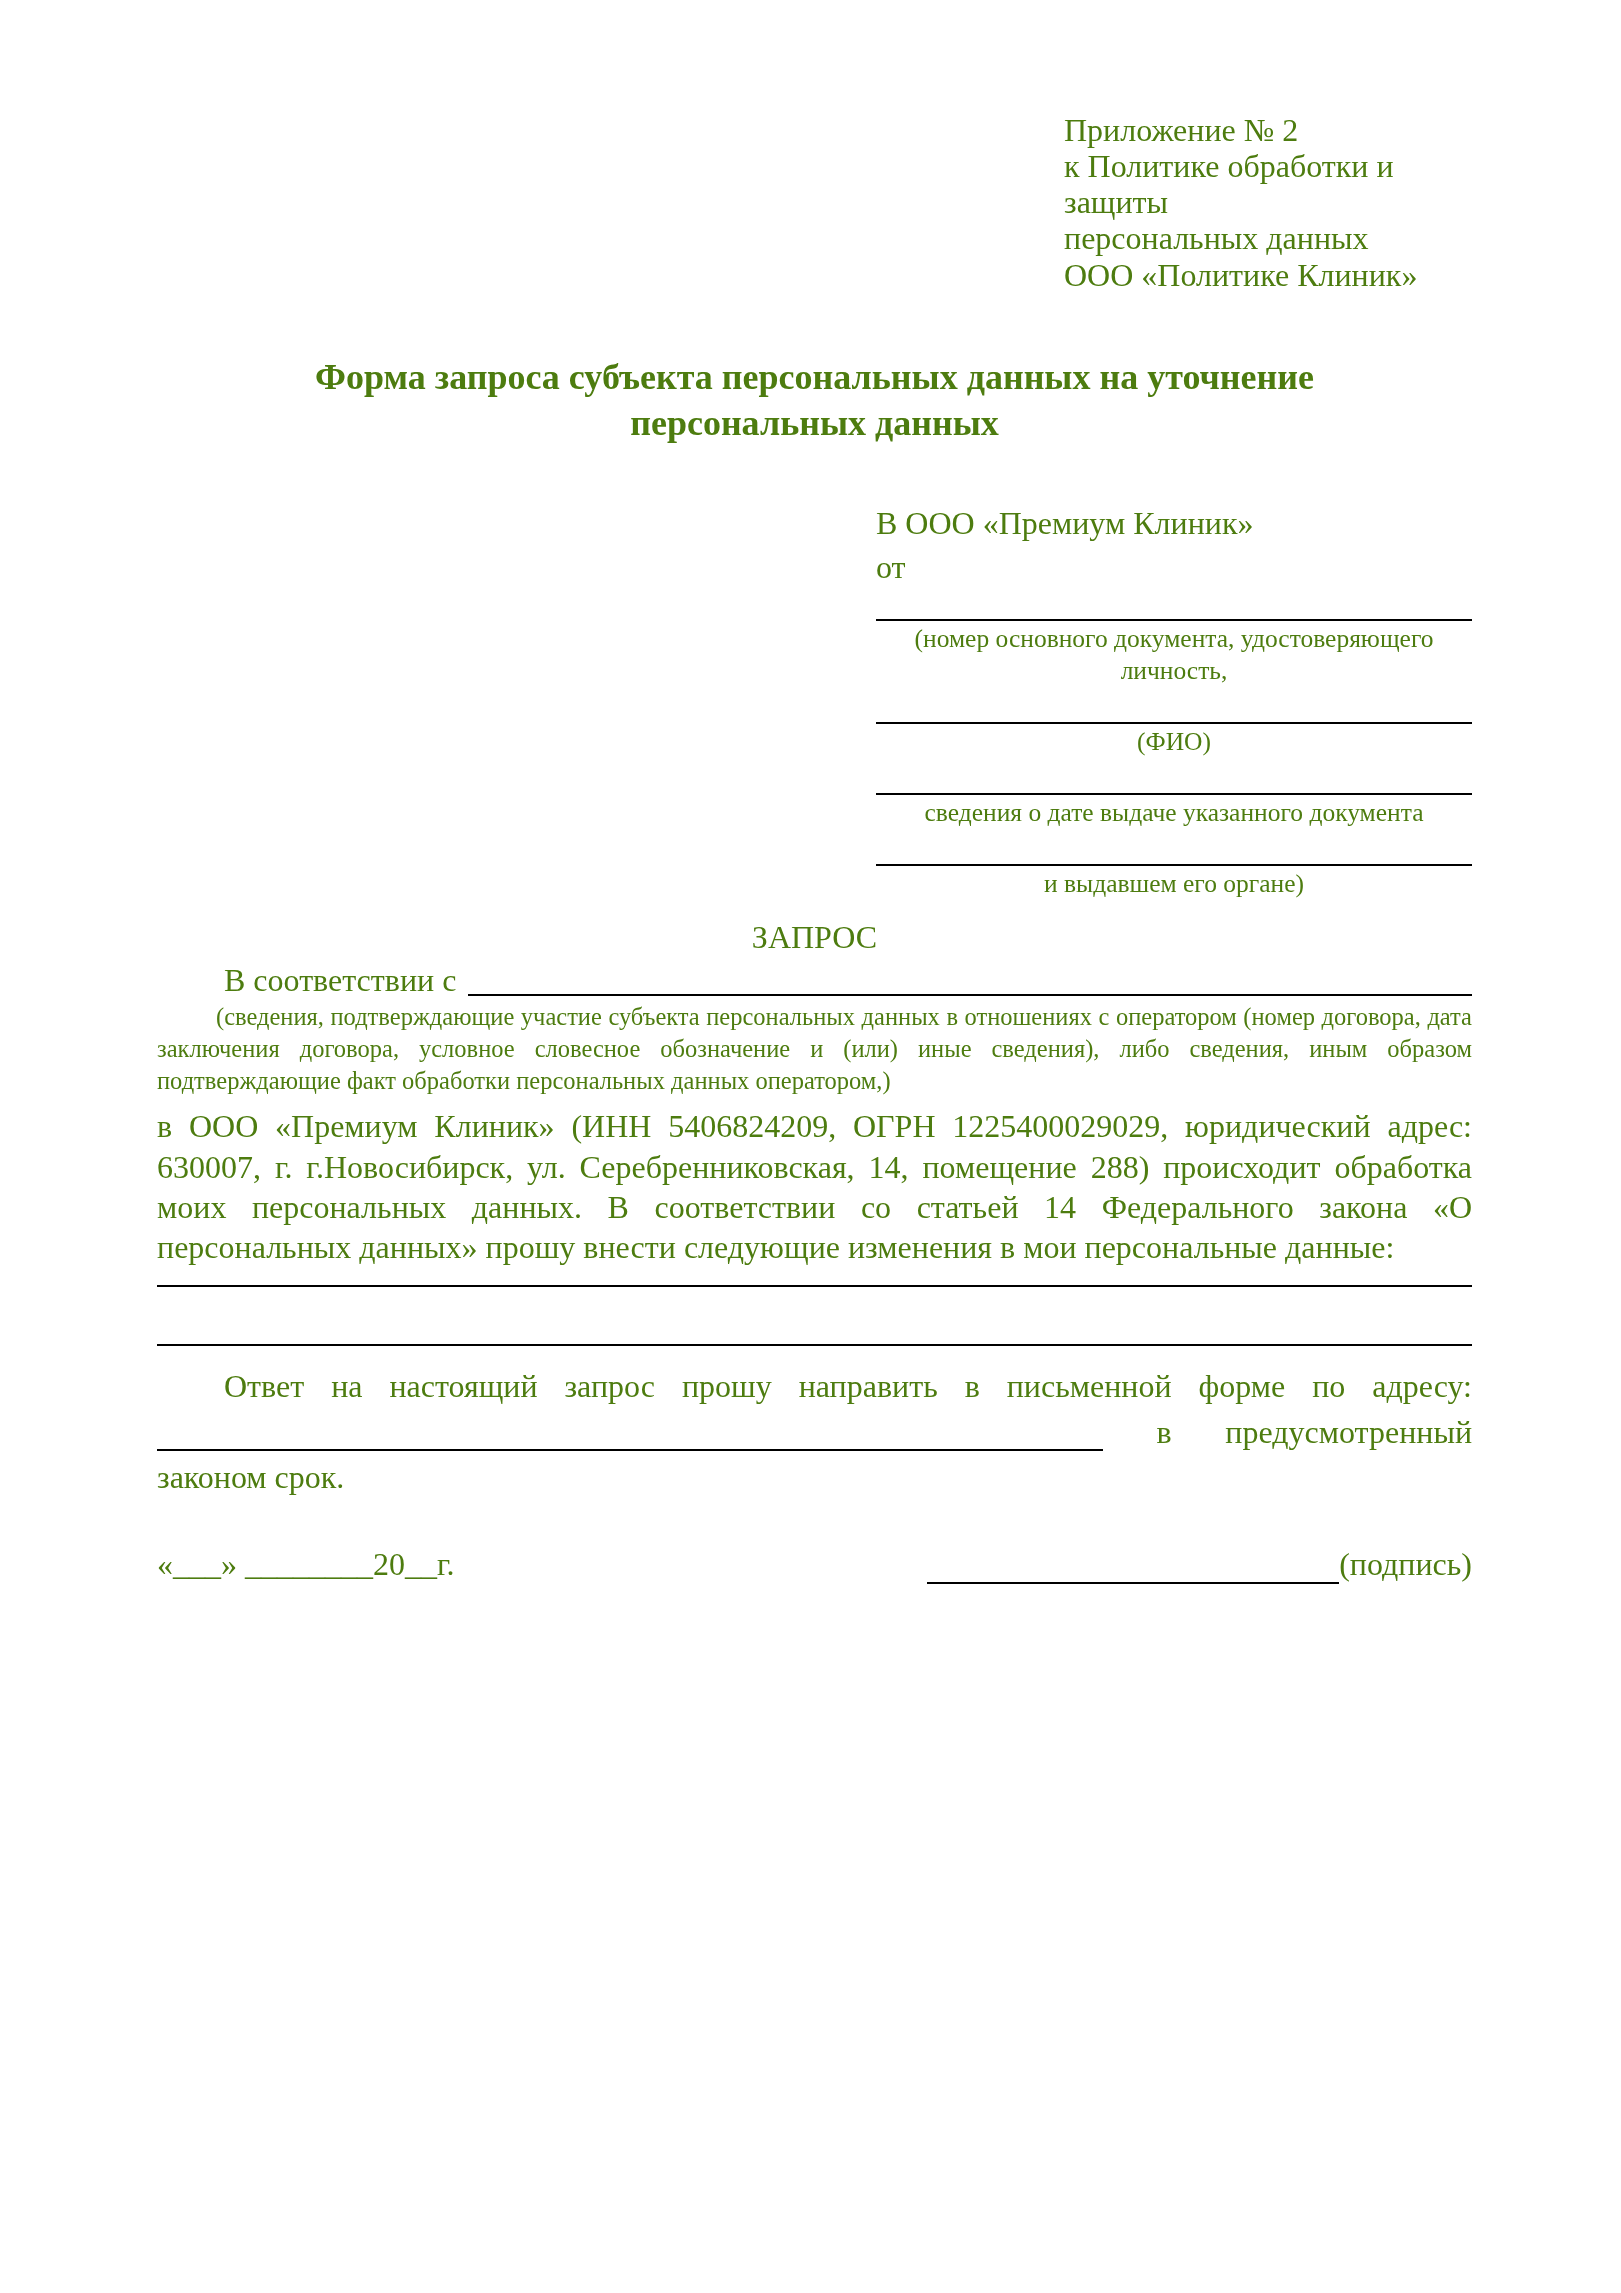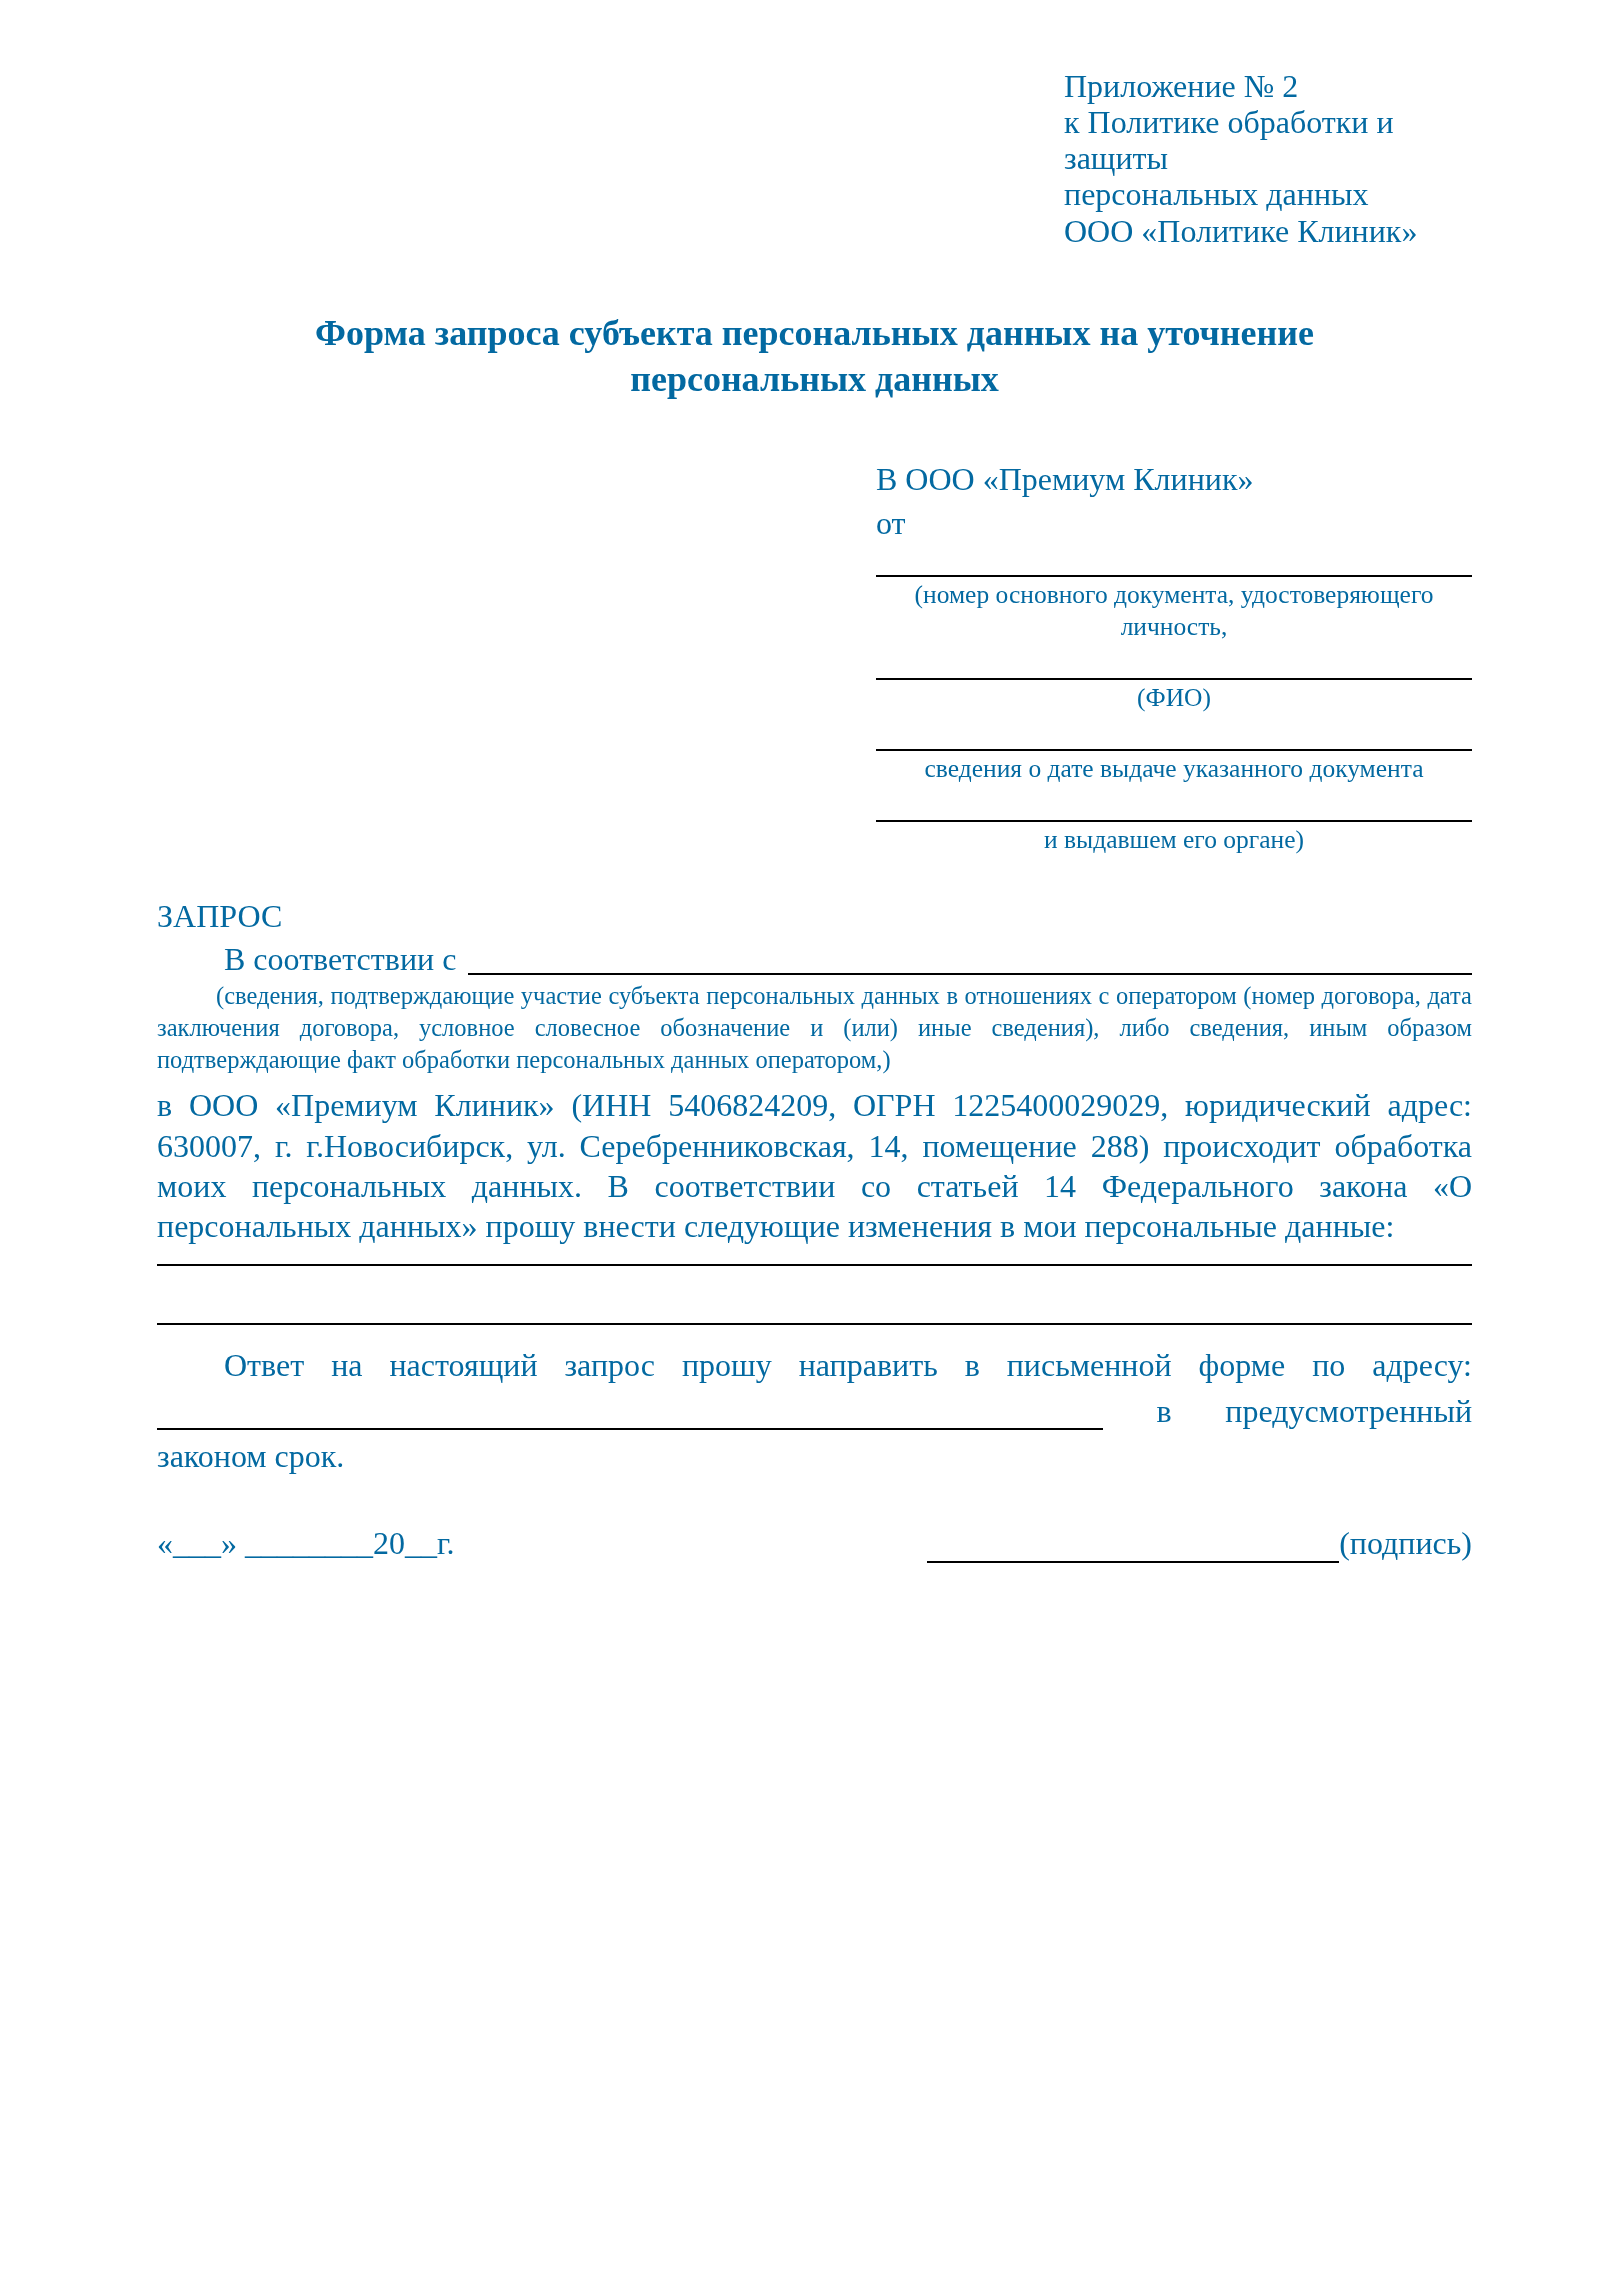--- a/index.html
+++ b/index.html
@@ -6,26 +6,26 @@
     margin: 0;
     padding: 0;
     background: #ffffff;
   }
   .page {
     position: relative;
     width: 1621px;
     height: 2294px;
     margin: 0 auto;
     background: #ffffff;
-    color: #0369a1;
+    color: #4d7c0f;
     font-family: "Liberation Serif", serif;
     font-size: 32px;
     line-height: 1.18;
     box-sizing: border-box;
-    padding: 68px 149px 0 157px;
+    padding: 112px 149px 0 157px;
     overflow: hidden;
   }
 
   
   .header-block {
     margin-left: 907px;
     line-height: 1.13;
   }
 
   
@@ -56,22 +56,22 @@
   }
   .field .caption {
     text-align: center;
     font-size: 25.5px;
     line-height: 1.25;
     margin-top: 2px;
   }
 
   
   .zapros {
-    text-align: left;
-    margin-top: 42px;
+    text-align: center;
+    margin-top: 19px;
   }
   .intro-row {
     display: flex;
     margin-top: 5.9px;
     justify-content: center;
   }
   .intro-prefix {
     padding-left: 67px;
     white-space: nowrap;
   }

